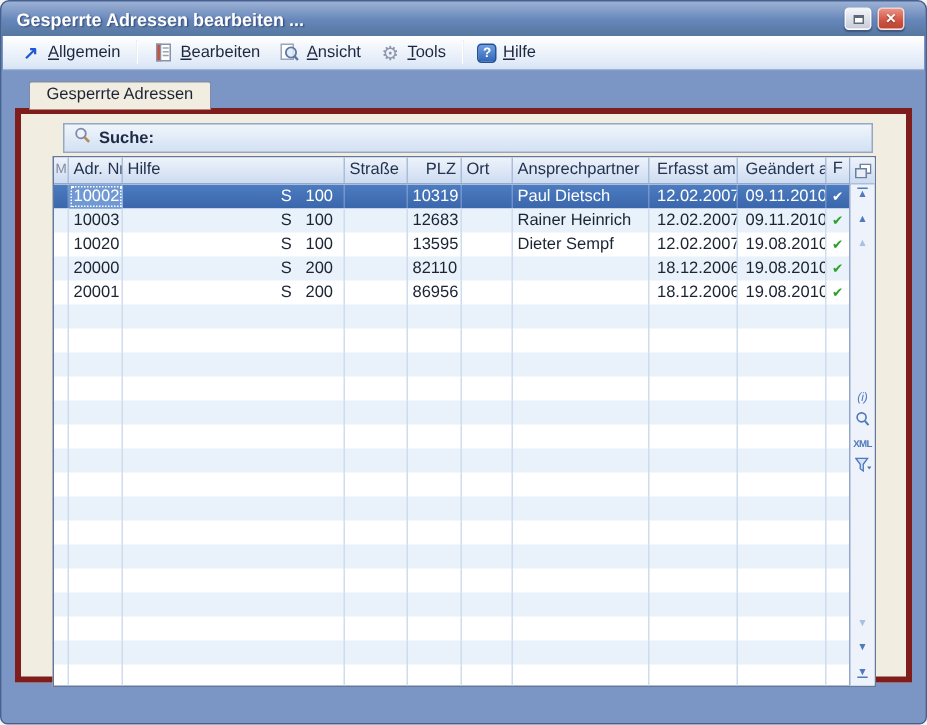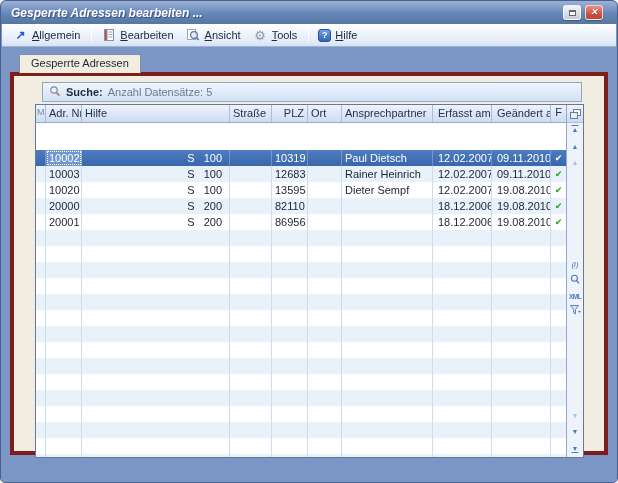--- a/index.html
+++ b/index.html
@@ -5,21 +5,21 @@
   * { margin:0; padding:0; box-sizing:border-box; }
   html,body { width:618px; height:483px; background:#f4f3ef; font-family:"Liberation Sans", sans-serif; }
   .window { position:absolute; top:0; left:0; width:618px; height:483px;
             background:#7b96c4; border:1px solid #47618e; border-radius:6px 6px 5px 5px;
             overflow:hidden; }
 
   
   .titlebar { position:absolute; top:0; left:0; right:0; height:23px;
               background:linear-gradient(#9db1d4, #6586ba 55%, #577annoy 100%);
               background:linear-gradient(#9db1d4, #6586ba 55%, #56779e);
-              border-radius:5px 5px 0 0; display:flex; align-items:center; padding:0 6px 0 10px;font-style:italic; }
+              border-radius:5px 5px 0 0; display:flex; align-items:center; padding:0 6px 0 10px; }
   .title { color:#fff; font-size:12px; font-weight:bold; text-shadow:1px 1px 1px rgba(10,20,60,.45); flex:1;
            white-space:nowrap; overflow:hidden; }
   .winbtns { display:flex; gap:4px; margin-right:8px; }
   .wbtn { width:18px; height:15px; border-radius:3px; border:1px solid rgba(255,255,255,.75);
           display:flex; align-items:center; justify-content:center; cursor:pointer;
           box-shadow:0 1px 1px rgba(0,0,30,.3); }
   .wbtn.max { background:linear-gradient(#f2f4f7,#c6ccd8); }
   .maxglyph { width:7px; height:6px; border:1px solid #5e687a; border-top-width:2px; background:#fff; display:block; }
   .wbtn.close { background:linear-gradient(#ea9183,#cf5340 60%,#b94533); color:#fff; font-size:9px; font-weight:bold;
                 line-height:1; text-shadow:0 1px 1px rgba(60,0,0,.5); }
@@ -57,21 +57,21 @@
   .search-count { font-size:11px; color:#6f7a8e; white-space:nowrap; }
 
   
   .grid { position:absolute; top:28px; left:21px; width:549px; height:354px;
           border:1px solid #66789a; background:#fff; display:flex; }
   .grid-main { flex:1; min-width:0; display:flex; flex-direction:column; }
   .gridheader { height:18px; display:flex; background:linear-gradient(#eef3fb,#cddcf1);
                 border-bottom:1px solid #93a8ca; font-size:11px; color:#23324f; }
   .hcell { border-right:1px solid #a9bedd; padding:2px 3px 0 3px; white-space:nowrap; overflow:hidden; }
   .hcell.c0 { color:#7f8a9e; font-size:9px; padding-left:1px; }
-  .gridrows { flex:1; overflow:hidden;margin-top:27px; }
+  .gridrows { flex:1; overflow:hidden; }
   .grow { height:16px; display:flex; font-size:11px; color:#1a2433; cursor:default; }
   .grow.alt { background:#e9f1fa; }
   .grow.sel { background:linear-gradient(#4d7cc0,#3a66ac); color:#fff; }
   .cell { border-right:1px solid #cddcef; padding:1px 3px 0 3px; white-space:pre; overflow:hidden; line-height:14px; }
   .grow.sel .cell { border-right-color:rgba(255,255,255,.25); }
   .c0 { width:10px; flex:none; }
   .c1 { width:36px; flex:none; text-align:right; }
   .c2 { width:148px; flex:none; text-align:right; padding-right:7px; }
   .c3 { width:42px; flex:none; }
   .c4 { width:36px; flex:none; text-align:right; }
@@ -160,21 +160,20 @@
     <div class="panel">
 
       <div class="searchbar">
         <span>
           <svg width="12" height="12" viewBox="0 0 12 12">
             <circle cx="5" cy="5" r="3.2" fill="#eef3fa" stroke="#7d8aa8" stroke-width="1.2"></circle>
             <line x1="7.4" y1="7.6" x2="10.4" y2="10.6" stroke="#b58a5a" stroke-width="1.8"></line>
           </svg>
         </span>
         <span class="search-label">Suche:</span>
-        <span class="search-count">Anzahl Datensätze: 5</span>
       </div>
 
       <div class="grid">
         <div class="grid-main">
           <div class="gridheader">
             <div class="hcell c0">M</div>
             <div class="hcell c1">Adr. Nr.</div>
             <div class="hcell c2" style="text-align:left">Hilfe</div>
             <div class="hcell c3">Straße</div>
             <div class="hcell c4" style="text-align:right">PLZ</div>

